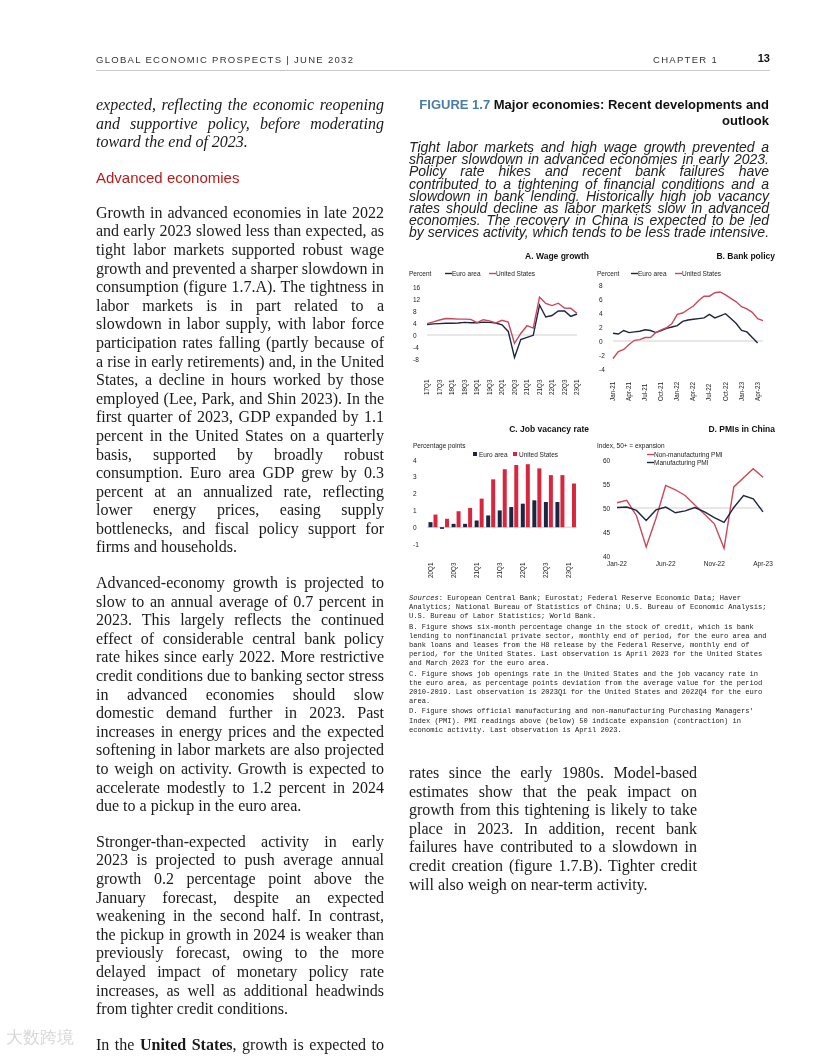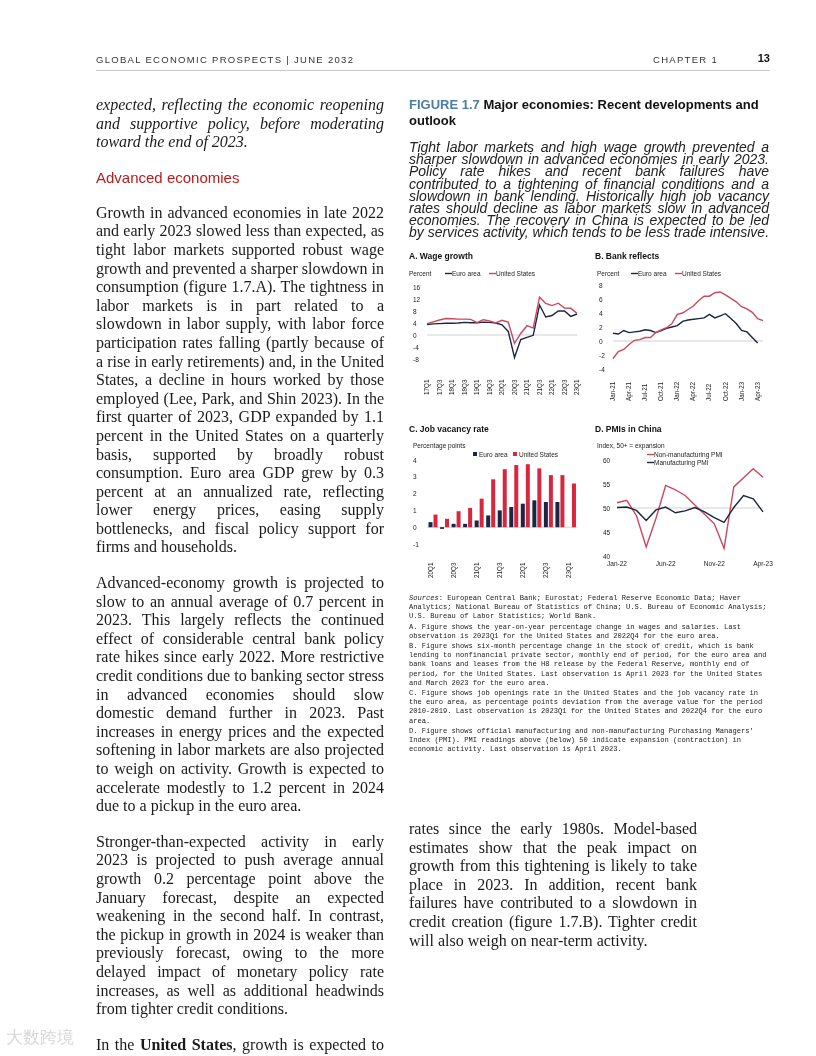--- a/index.html
+++ b/index.html
@@ -4,30 +4,30 @@
 <style>
   html, body { margin:0; padding:0; background:#ffffff; }
   body { width:816px; height:1056px; position:relative; overflow:hidden; font-family:"Liberation Serif", serif; color:#1a1a1a; }
   .hdr { position:absolute; left:96px; top:52px; width:674px; height:18px; font-family:"Liberation Sans", sans-serif; font-size:9.5px; letter-spacing:1.3px; color:#333; }
   .hdr .l { position:absolute; left:0; top:2px; }
   .hdr .r { position:absolute; right:52px; top:2px; }
   .hdr .pg { position:absolute; right:0; top:0; font-weight:bold; font-size:11px; letter-spacing:0; color:#111;margin-left:32px; }
   .hdr-rule { position:absolute; left:96px; top:70px; width:674px; height:1px; background:#c8c8c8; }
 
   .col-left { position:absolute; left:96px; top:96px; width:288px; }
-  .col-right-text { position:absolute; left:409px; top:820px; width:288px; }
+  .col-right-text { position:absolute; left:409px; top:764px; width:288px; }
   p.body { margin:0 0 17px 0; font-size:16px; line-height:18.6px; text-align:justify; }
   p.italic { font-style:italic; }
   h2.sec { font-family:"Liberation Sans", sans-serif; font-weight:normal; color:#b91c1c; font-size:15px; margin:16px 0 18px 0; }
 
   .fig { position:absolute; left:409px; top:97px; width:360px; font-family:"Liberation Sans", sans-serif; }
-  .fig-title { font-size:13px; font-weight:bold; line-height:16px; color:#111; }
+  .fig-title { font-size:13px; font-weight:bold; line-height:16px; color:#111;text-align:right; }
   .fig-title .num { color:#4a7da3; }
   .fig-sub { font-size:14px; font-style:italic; line-height:12.2px; margin-top:12px; text-align:justify; color:#222; }
-  .panel { position:absolute; font-family:"Liberation Sans", sans-serif; }
+  .panel { position:absolute; font-family:"Liberation Sans", sans-serif;text-align:right; }
   .panel-title { font-size:8.5px; font-weight:bold; color:#111; }
   .notes { position:absolute; left:409px; top:594px; width:362px; font-family:Liberation Mono, monospace; font-size:7.1px; line-height:9.2px; color:#222; }
   .notes div { margin-bottom:1px; }
   .watermark { position:absolute; left:6px; top:1026px; font-family:"DejaVu Sans", sans-serif; color:#d8d8d8; font-size:17px; }
   svg text { font-family:"Liberation Sans", sans-serif; }
 </style>
 </head>
 <body>
 
 <div class="hdr">
@@ -79,21 +79,21 @@
       <text x="107.5" y="130" font-size="6.3" fill="#222" transform="rotate(-90 107.5 130)">20Q3</text>
       <text x="120" y="130" font-size="6.3" fill="#222" transform="rotate(-90 120 130)">21Q1</text>
       <text x="132.5" y="130" font-size="6.3" fill="#222" transform="rotate(-90 132.5 130)">21Q3</text>
       <text x="145" y="130" font-size="6.3" fill="#222" transform="rotate(-90 145 130)">22Q1</text>
       <text x="157.5" y="130" font-size="6.3" fill="#222" transform="rotate(-90 157.5 130)">22Q3</text>
       <text x="170" y="130" font-size="6.3" fill="#222" transform="rotate(-90 170 130)">23Q1</text>
     </svg>
 </div>
 
 <div class="panel" style="left:595px; top:251px; width:180px; height:160px;">
-  <div class="panel-title">B. Bank reflects</div>
+  <div class="panel-title">B. Bank policy</div>
   <svg id="chartB" width="180" height="150" style="position:absolute; left:0; top:14px;">
       <text x="2" y="11" font-size="6.5" fill="#222">Percent</text>
       <line x1="36" x2="43" y1="8.5" y2="8.5" stroke="#1c2541" stroke-width="1.4"></line>
       <text x="43" y="11" font-size="6.5" fill="#222">Euro area</text>
       <line x1="80" x2="87" y1="8.5" y2="8.5" stroke="#c9485b" stroke-width="1.4"></line>
       <text x="87" y="11" font-size="6.5" fill="#222">United States</text>
       <text x="4" y="106.5" font-size="6.5" fill="#222">-4</text>
       <text x="4" y="92.5" font-size="6.5" fill="#222">-2</text>
       <text x="4" y="78.5" font-size="6.5" fill="#222">0</text>
       <text x="4" y="64.5" font-size="6.5" fill="#222">2</text>
@@ -184,21 +184,20 @@
       <polyline points="22,69.51999999999998 31.733333333333334,69.03999999999999 41.46666666666667,72.4 51.2,82.48 60.93333333333333,71.91999999999999 70.66666666666666,69.03999999999999 80.4,74.8 90.13333333333334,72.88000000000001 99.86666666666666,69.51999999999998 109.6,73.83999999999999 119.33333333333333,79.6 129.06666666666666,84.4 138.8,69.51999999999998 148.53333333333333,57.51999999999999 158.26666666666668,60.88 168,73.83999999999999" fill="none" stroke="#1c2541" stroke-width="1.4"></polyline>
       <text x="22" y="128" font-size="6.5" fill="#222" text-anchor="middle">Jan-22</text>
       <text x="70.66666666666666" y="128" font-size="6.5" fill="#222" text-anchor="middle">Jun-22</text>
       <text x="119.33333333333333" y="128" font-size="6.5" fill="#222" text-anchor="middle">Nov-22</text>
       <text x="168" y="128" font-size="6.5" fill="#222" text-anchor="middle">Apr-23</text>
     </svg>
 </div>
 
 <div class="notes">
   <div><i>Sources</i><span>: European Central Bank; Eurostat; Federal Reserve Economic Data; Haver Analytics; National Bureau of Statistics of China; U.S. Bureau of Economic Analysis; U.S. Bureau of Labor Statistics; World Bank.</span></div>
-  <div>A. Figure shows the year-on-year percentage change in wages and salaries. Last observation is 2023Q1 for the United States and 2022Q4 for the euro area.</div>
   <div>B. Figure shows six-month percentage change in the stock of credit, which is bank lending to nonfinancial private sector, monthly end of period, for the euro area and bank loans and leases from the H8 release by the Federal Reserve, monthly end of period, for the United States. Last observation is April 2023 for the United States and March 2023 for the euro area.</div>
   <div>C. Figure shows job openings rate in the United States and the job vacancy rate in the euro area, as percentage points deviation from the average value for the period 2010-2019. Last observation is 2023Q1 for the United States and 2022Q4 for the euro area.</div>
   <div>D. Figure shows official manufacturing and non-manufacturing Purchasing Managers' Index (PMI). PMI readings above (below) 50 indicate expansion (contraction) in economic activity. Last observation is April 2023.</div>
 </div>
 
 <div class="col-right-text">
   <p class="body">rates since the early 1980s. Model-based estimates show that the peak impact on growth from this tightening is likely to take place in 2023. In addition, recent bank failures have contributed to a slowdown in credit creation (figure 1.7.B). Tighter credit will also weigh on near-term activity.</p>
 </div>
 
 <div class="watermark">大数跨境</div>

